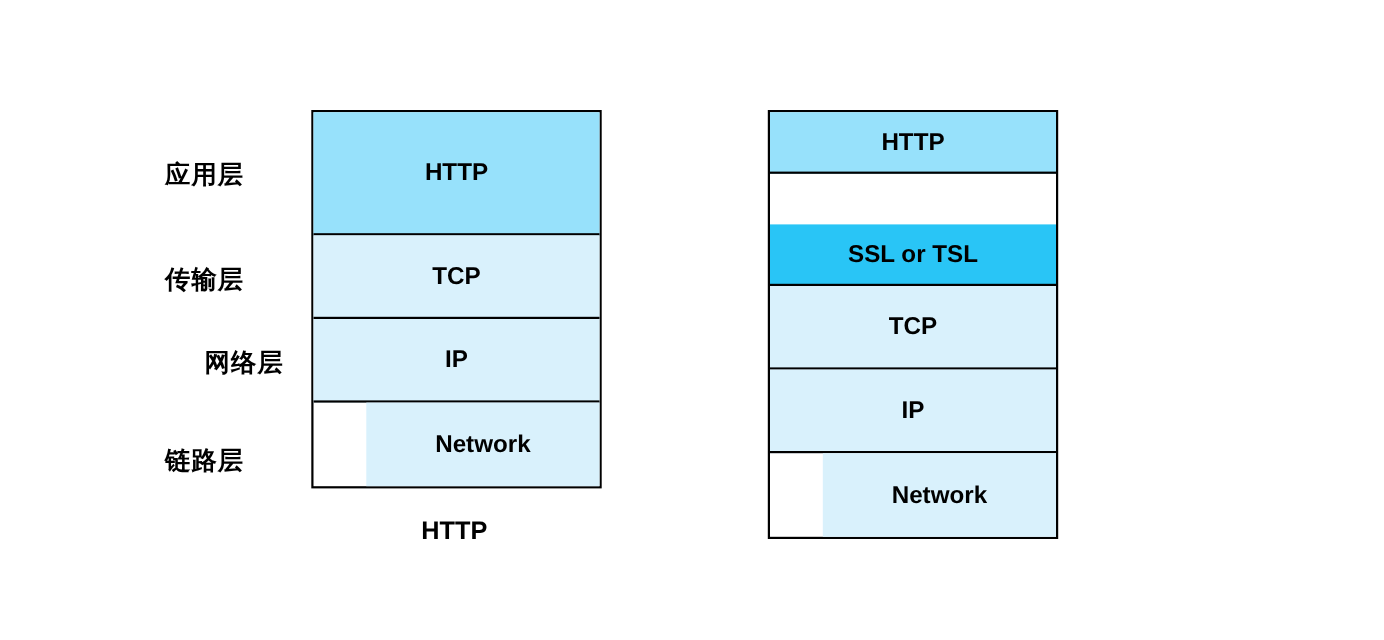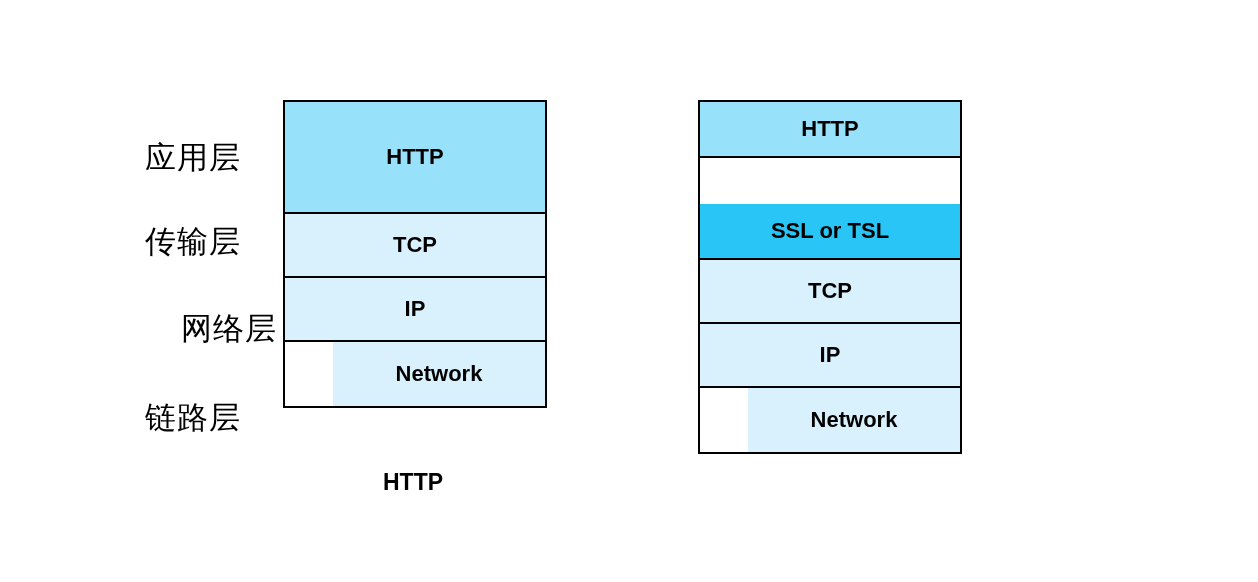--- a/index.html
+++ b/index.html
@@ -14,28 +14,28 @@
     height: 582px;
     background: #ffffff;
     overflow: hidden;
   }
   .layer-label {
     position: absolute;
     left: 131px;
     width: 110px;
     height: 28px;
     line-height: 28px;
-    font-size: 31px;
-    font-weight: normal;
+    font-size: 23px;
+    font-weight: bold;
     color: #000000;
-    text-align: right;
+    text-align: center;
     letter-spacing: 1px;
   }
   .layer-label-0 { top: 144px; }
-  .layer-label-1 { top: 228px; }
+  .layer-label-1 { top: 240px; }
   .layer-label-2 { top: 315px; margin-left: 36px; }
   .layer-label-3 { top: 404px; }
 
   .stack {
     position: absolute;
     top: 100px;
     width: 260px;
     border: 2px solid #000000;
     box-sizing: content-box;
     background: #ffffff;
@@ -49,21 +49,21 @@
     justify-content: center;
     border-bottom: 2px solid #000000;
     box-sizing: border-box;
     font-size: 22px;
     font-weight: bold;
     color: #000000;
   }
   .cell:last-child { border-bottom: none; margin-left: 48px; }
   .h-tall { height: 112px; }
   .h-half { height: 56px; }
-  .h-row  { height: 64px; }
+  .h-row  { height: 76px; }
 
   .stack-caption {
     position: absolute;
     top: 469px;
     width: 260px;
     text-align: center;
     font-size: 23px;
     font-weight: bold;
     color: #000000;
   }

